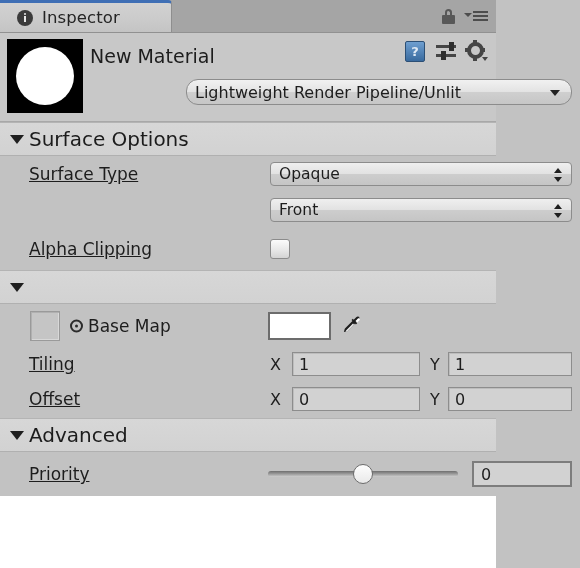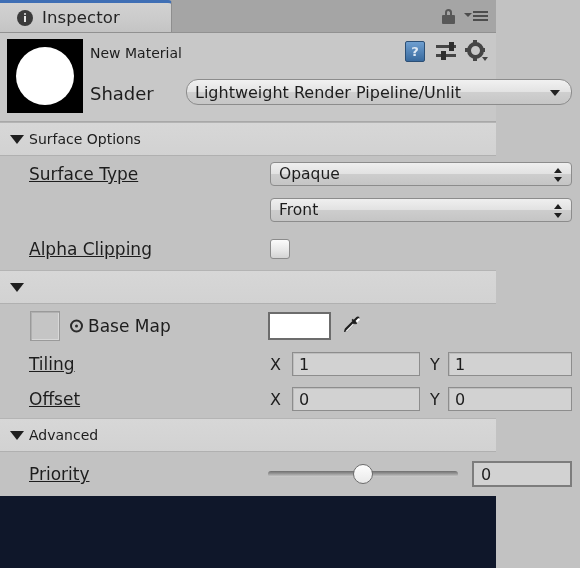--- a/index.html
+++ b/index.html
@@ -13,21 +13,21 @@
     font-family: "DejaVu Sans", "Liberation Sans", sans-serif;
     font-size: 16px;
     color: #1d1d1d;
     overflow: hidden;
     -webkit-font-smoothing: antialiased;
   }
   .window {
     position: relative;
     width: 496px;
     height: 568px;
-    background: #0f172a;
+    background: #ffffff;
   }
 
   
   .tabbar {
     position: relative;
     height: 32px;
     background: #a5a5a5;
     border-bottom: 1px solid #919191;
   }
   .tab {
@@ -159,21 +159,21 @@
   .preview .sphere {
     width: 58px;
     height: 58px;
     border-radius: 50%;
     background: #ffffff;
   }
   .mat-title {
     position: absolute;
     left: 90px;
     top: 12px;
-    font-size: 14px;
+    font-size: 19px;
     color: #1d1d1d;
   }
   .shader-label {
     position: absolute;
     left: 90px;
     top: 50px;
     font-size: 18px;
     color: #1d1d1d;
   }
   .shader-popup {
@@ -290,21 +290,21 @@
   .foldout {
     width: 0;
     height: 0;
     border-left: 7px solid transparent;
     border-right: 7px solid transparent;
     border-top: 9px solid #1f1f1f;
     margin-right: 5px;
     flex: 0 0 auto;
   }
   .section-title {
-    font-size: 14px;
+    font-size: 20px;
     color: #1c1c1c;
     text-align: right;
   }
   .section-body {
     background: #c2c2c2;
   }
 
   
   .row {
     position: relative;
@@ -524,21 +524,20 @@
           <span class="ln"></span>
       </span>
     </div>
   </div>
 
   <div class="mat-header">
     <div class="preview">
       <div class="sphere"></div>
     </div>
     <div class="mat-title">New Material</div>
-    <div class="shader-label">Shader</div>
     <div class="shader-popup">
       <span>Lightweight Render Pipeline/Unlit</span>
       <span class="caret"></span>
     </div>
     <div class="header-icons">
       <span class="help-icon">?</span>
       <span class="preset-icon">
         <span class="row"></span>
           <span class="row"></span>
         <span class="knob k1"></span>

